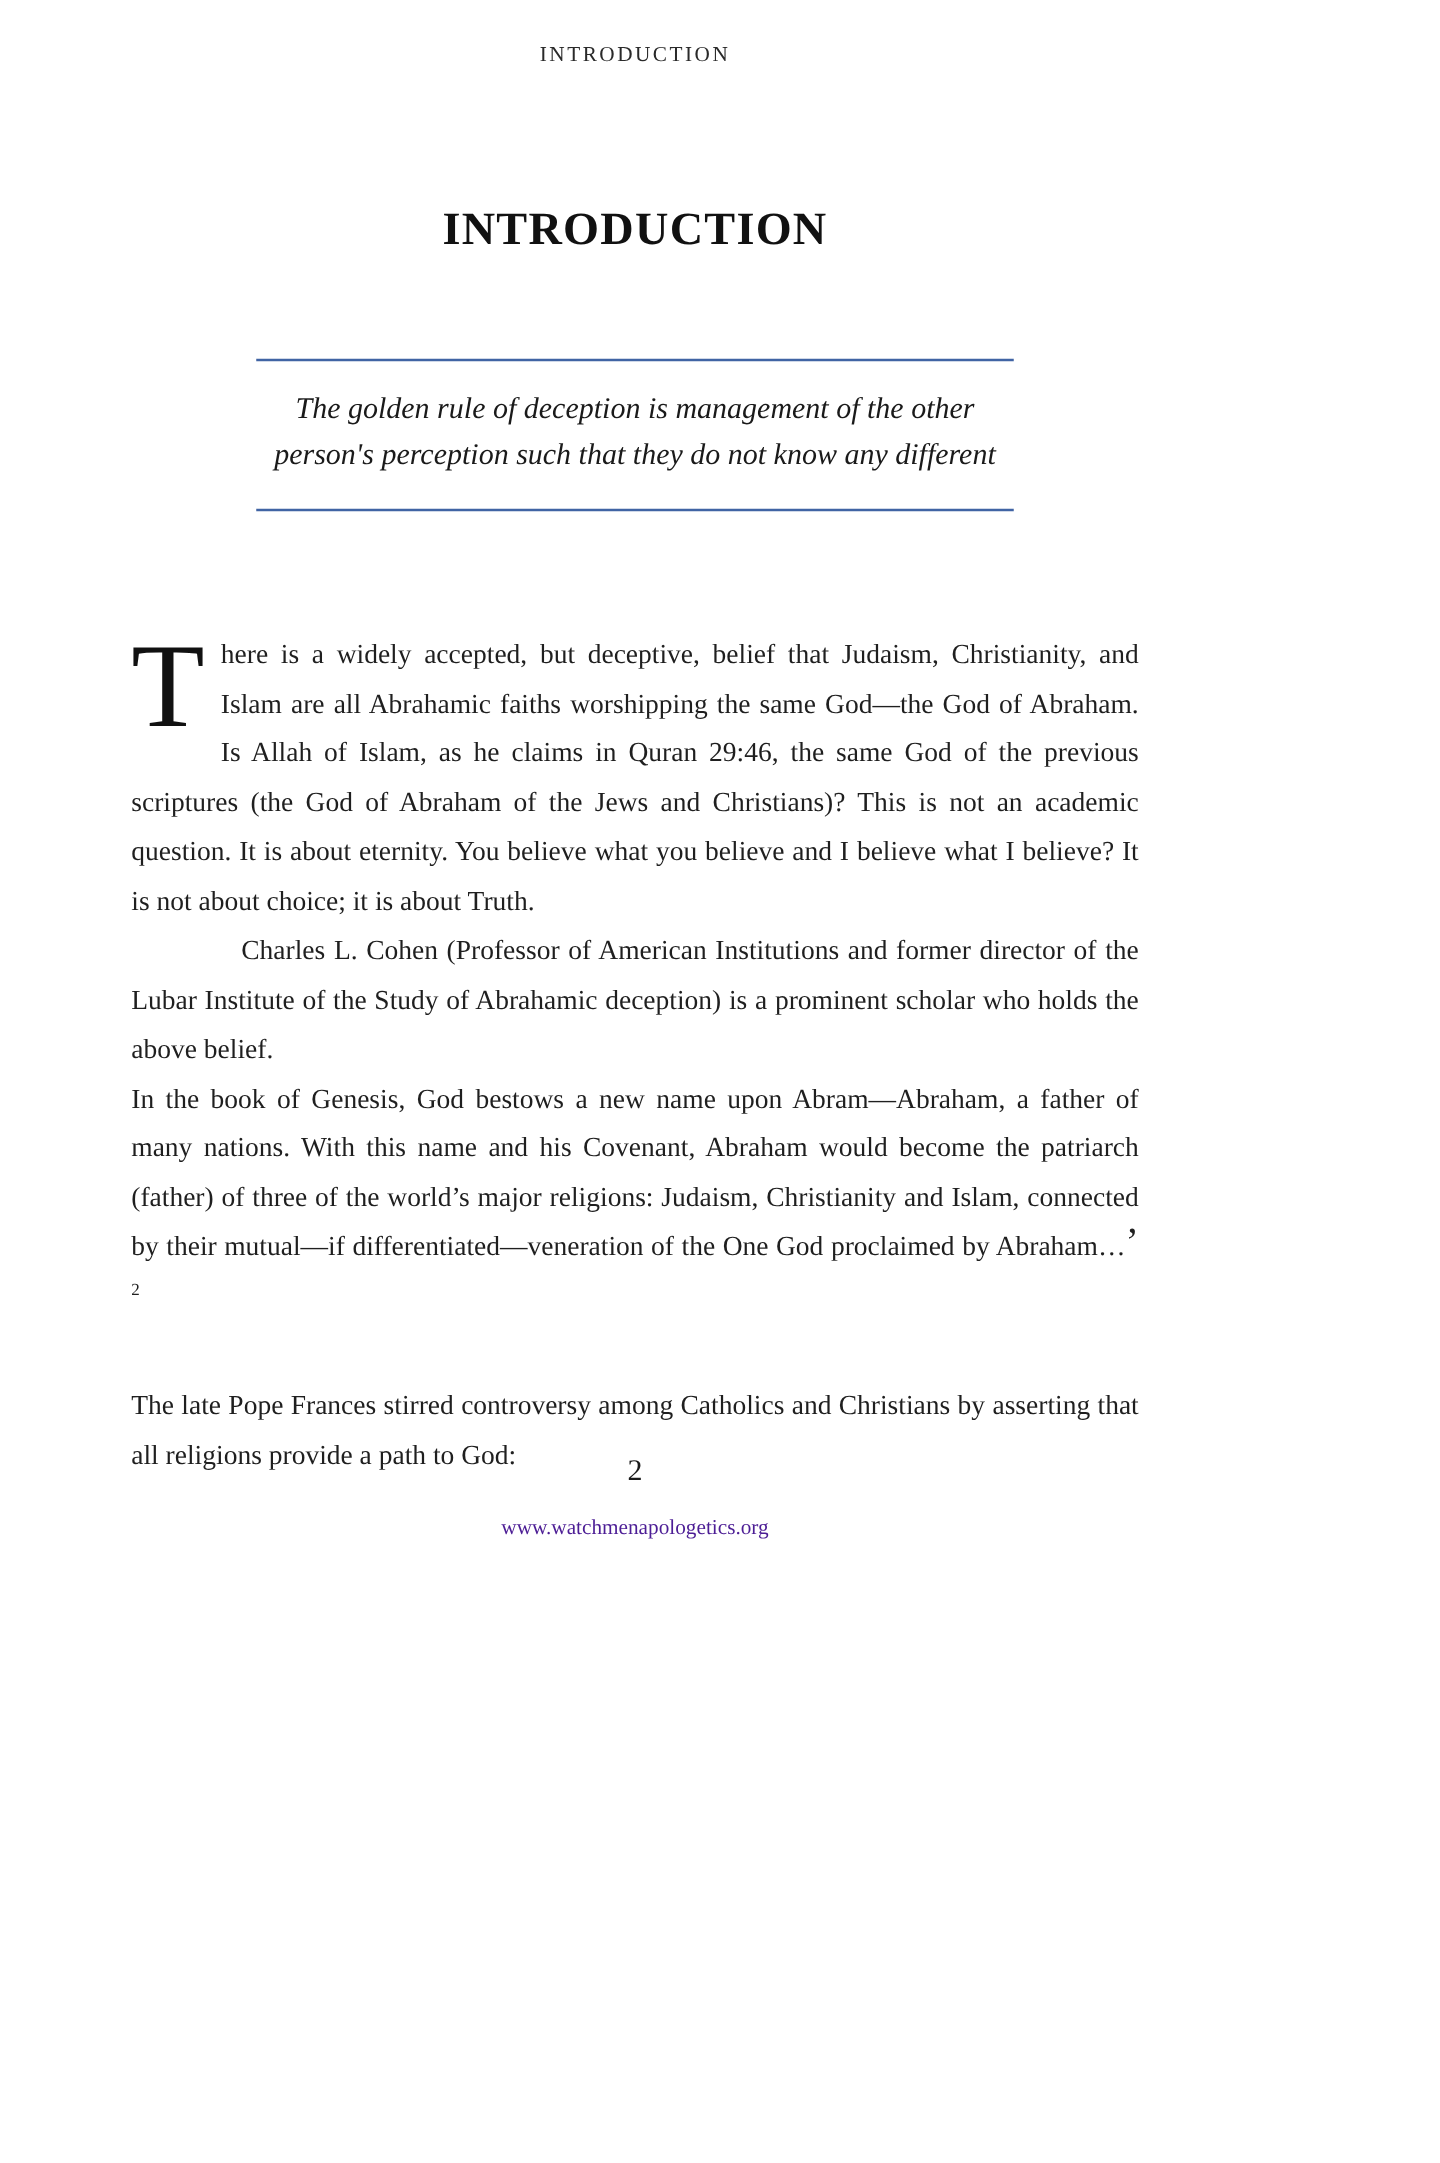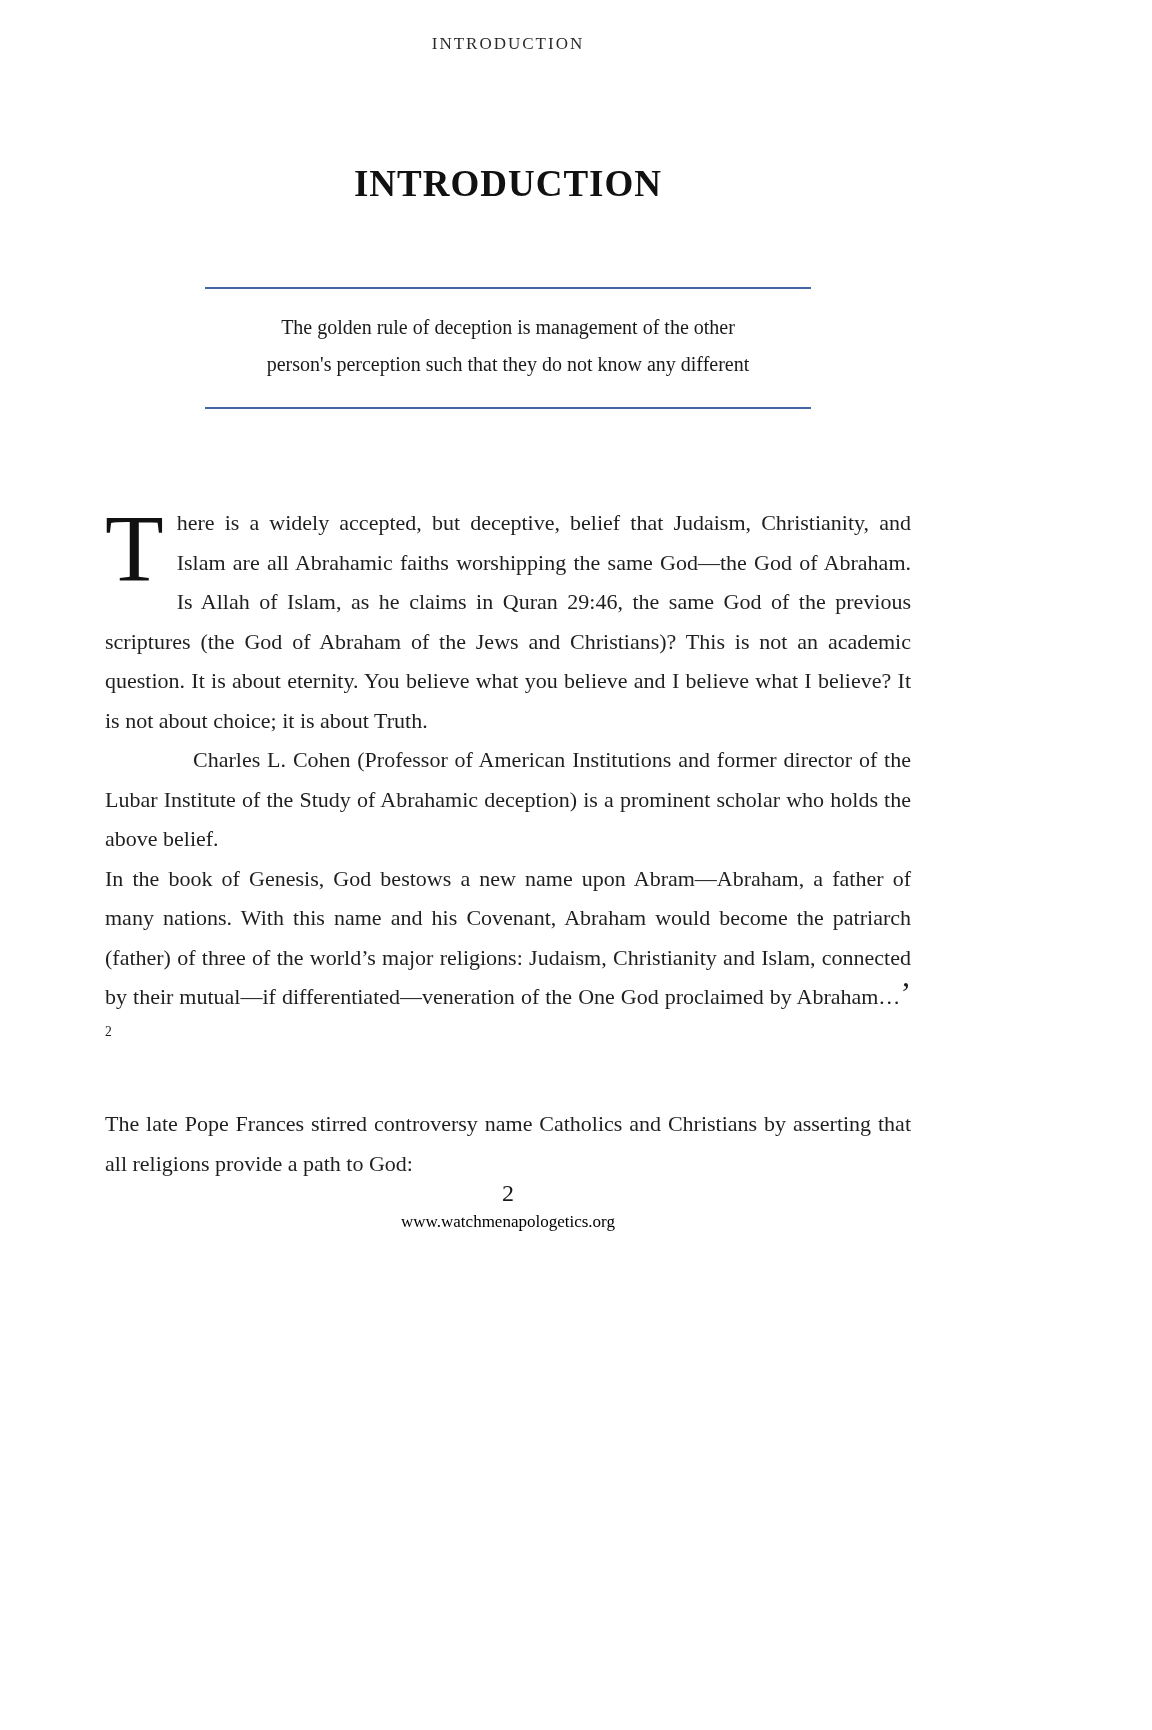--- a/index.html
+++ b/index.html
@@ -40,21 +40,22 @@
   .epigraph {
     width: 606px;
     margin: 82px auto 0 auto;
   }
   .rule {
     height: 2px;
     background: #4064a4;
   }
   .epigraph-text {
     padding: 20px 6px 24px 6px;
-    font-size: 20px;
+    font-style: italic;
+    font-size: 24px;
     line-height: 37px;
     text-align: center;
     color: #1a1a1a;
   }
   .body-text {
     margin-top: 94px;
     font-size: 22px;
     line-height: 39.5px;
     text-align: justify;
   }
@@ -90,23 +91,23 @@
     left: 105px;
     width: 806px;
     bottom: 58px;
     text-align: center;
   }
   .page-number {
     font-size: 24px;
     color: #1a1a1a;
   }
   .footer-url {
-    margin-top: 5px;
+    margin-top: 21px;
     font-size: 17px;
-    color: #000000;
+    color: #4c1d95;
   }
 </style>
 </head>
 <body style="color: rgb(31, 31, 31);">
 
 <div class="page">
 
   <div class="column">
 
     <div class="running-head">INTRODUCTION</div>
@@ -127,21 +128,21 @@
       <p>
         <span class="dropcap">T</span><span>here is a widely accepted, but deceptive, belief that Judaism, Christianity, and Islam are all Abrahamic faiths worshipping the same God—the God of Abraham. Is Allah of Islam, as he claims in Quran 29:46, the same God of the previous scriptures (the God of Abraham of the Jews and Christians)? This is not an academic question. It is about eternity. You believe what you believe and I believe what I believe? It is not about choice; it is about Truth.</span>
       </p>
 
       <p class="para-indent">Charles L. Cohen (Professor of American Institutions and former director of the Lubar Institute of the Study of Abrahamic deception) is a prominent scholar who holds the above belief.</p>
 
       <p class="blockquote">
         <span>In the book of Genesis, God bestows a new name upon Abram—Abraham, a father of many nations. With this name and his Covenant, Abraham would become the patriarch (father) of three of the world’s major religions: Judaism, Christianity and Islam, connected by their mutual—if differentiated—veneration of the One God proclaimed by Abraham…</span><span class="big-quote">’</span> <sup>2</sup>
       </p>
 
-      <p class="para-spaced">The late Pope Frances stirred controversy name Catholics and Christians by asserting that all religions provide a path to God:</p>
+      <p class="para-spaced">The late Pope Frances stirred controversy among Catholics and Christians by asserting that all religions provide a path to God:</p>
 
 
     </div>
 
   </div>
 
   <div class="footer">
     <div class="page-number">2</div>
     <div class="footer-url">www.watchmenapologetics.org</div>
   </div>

